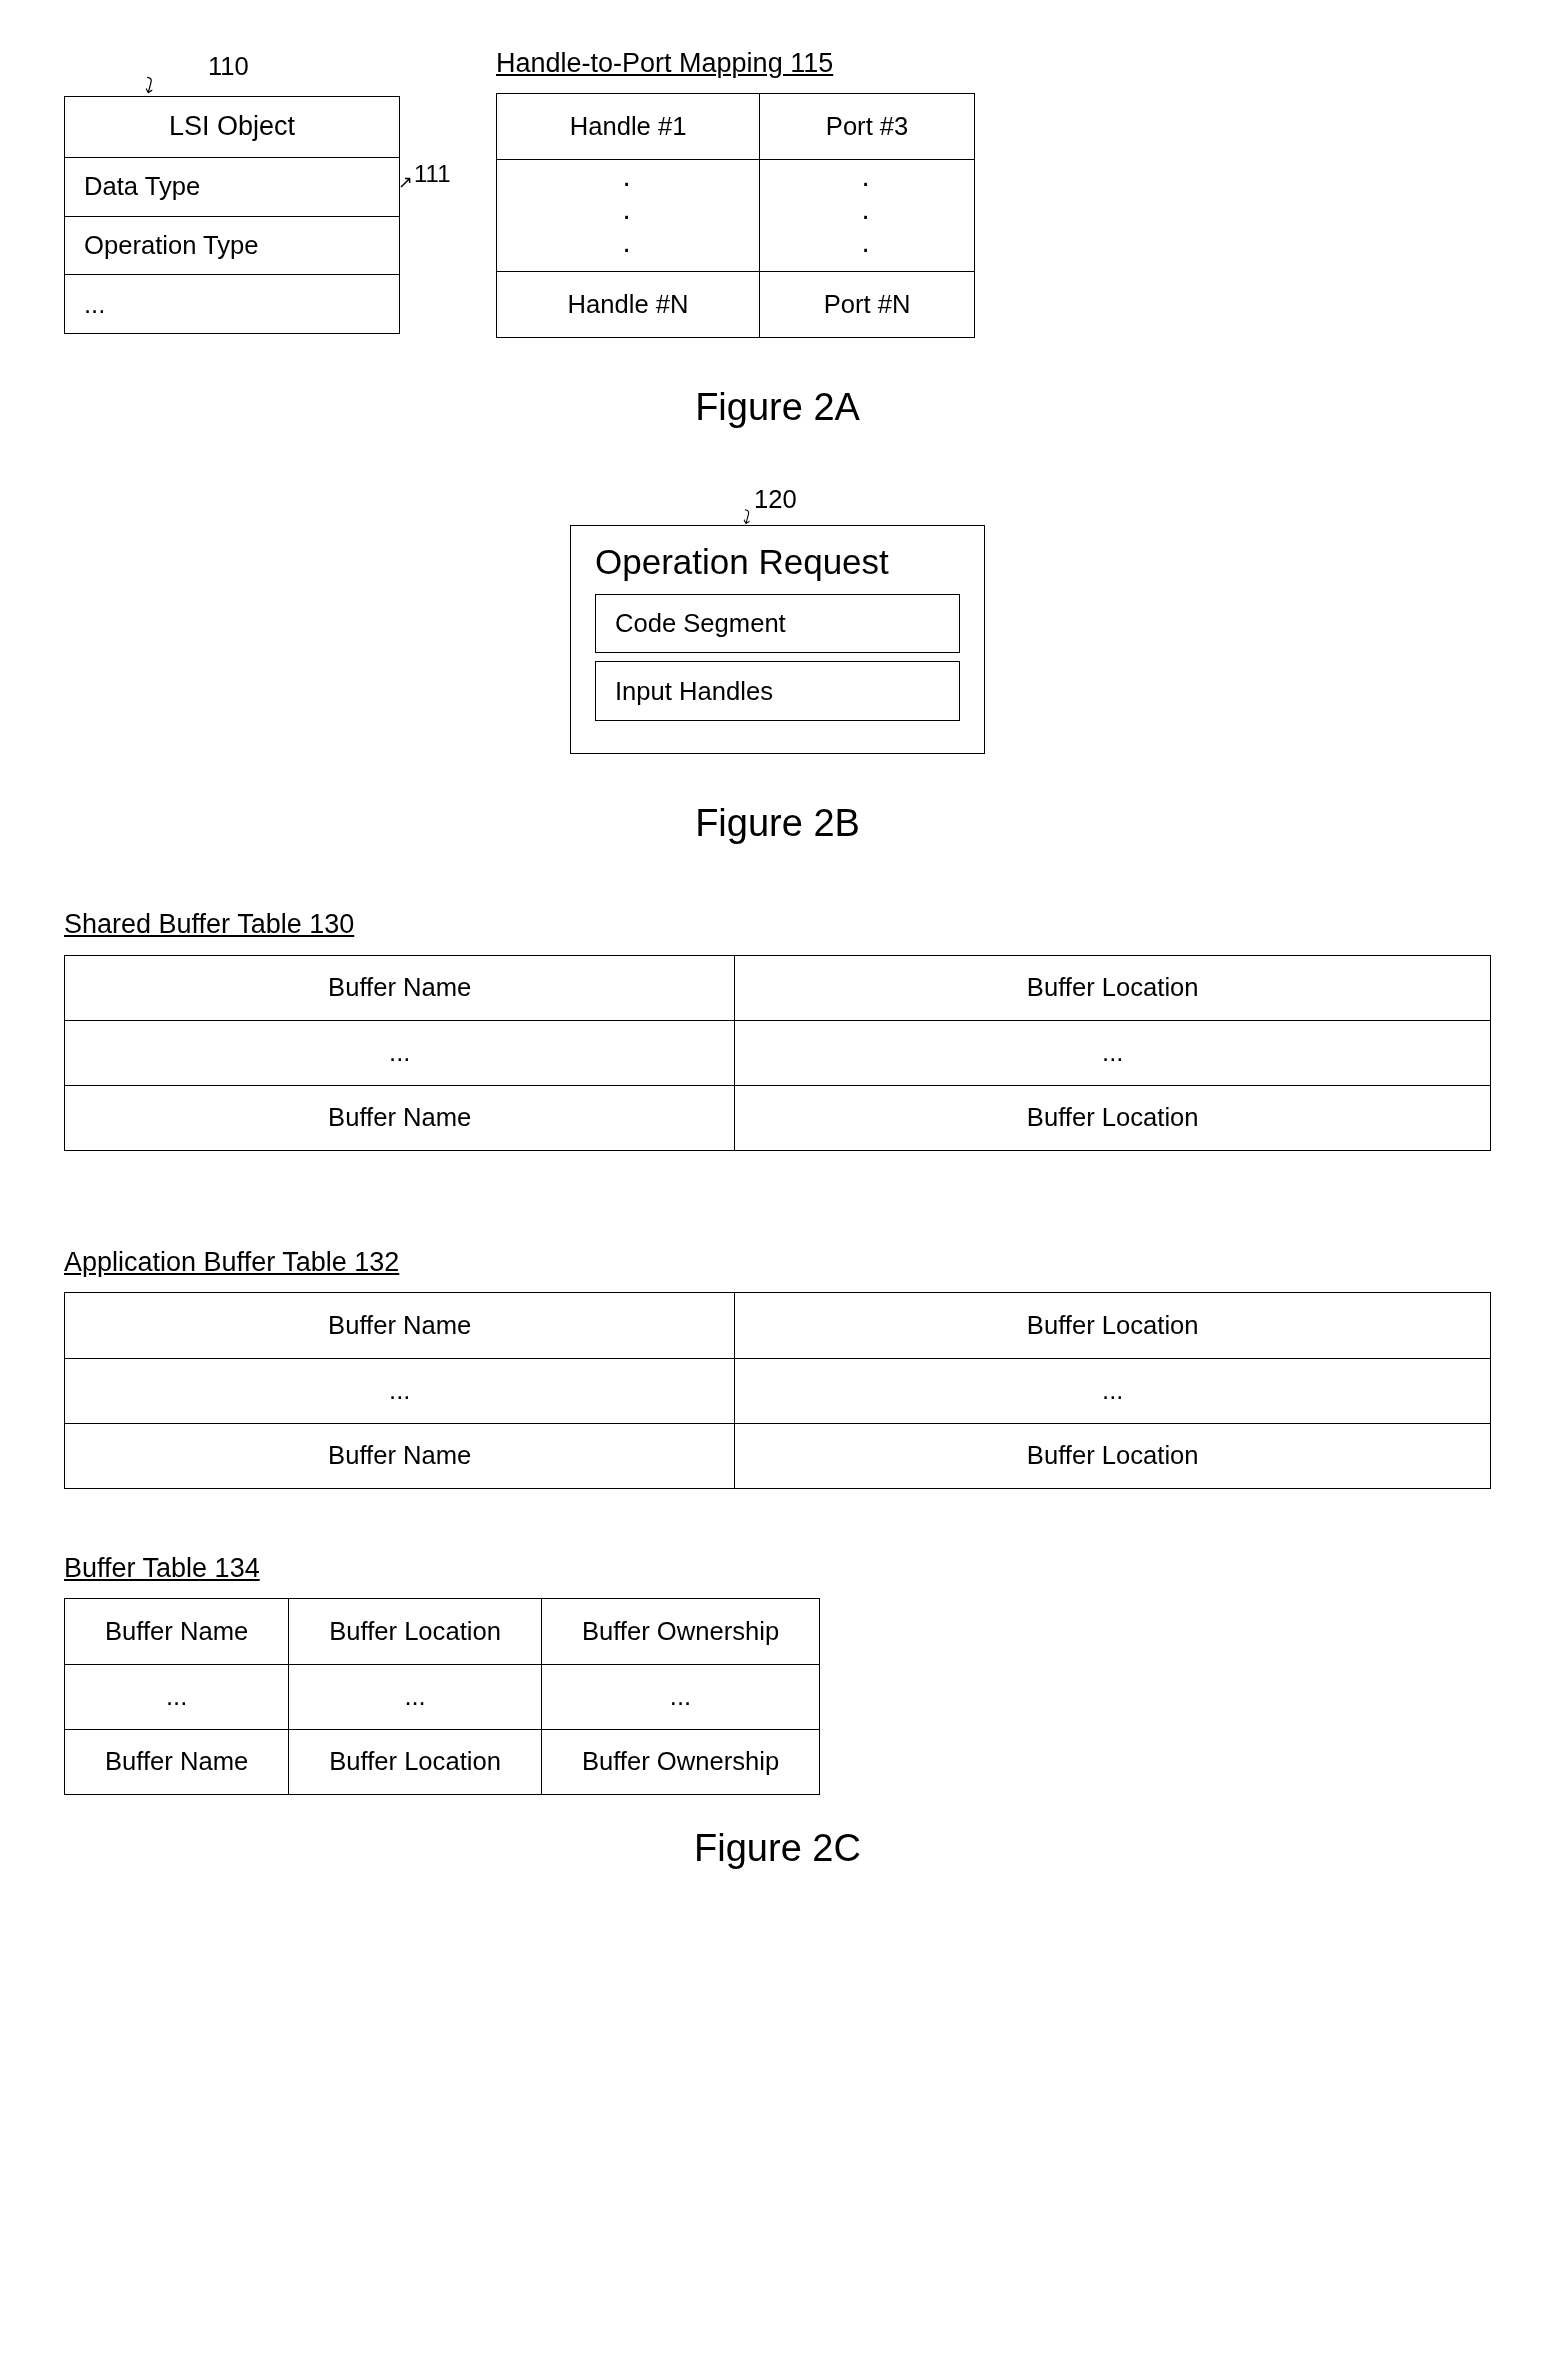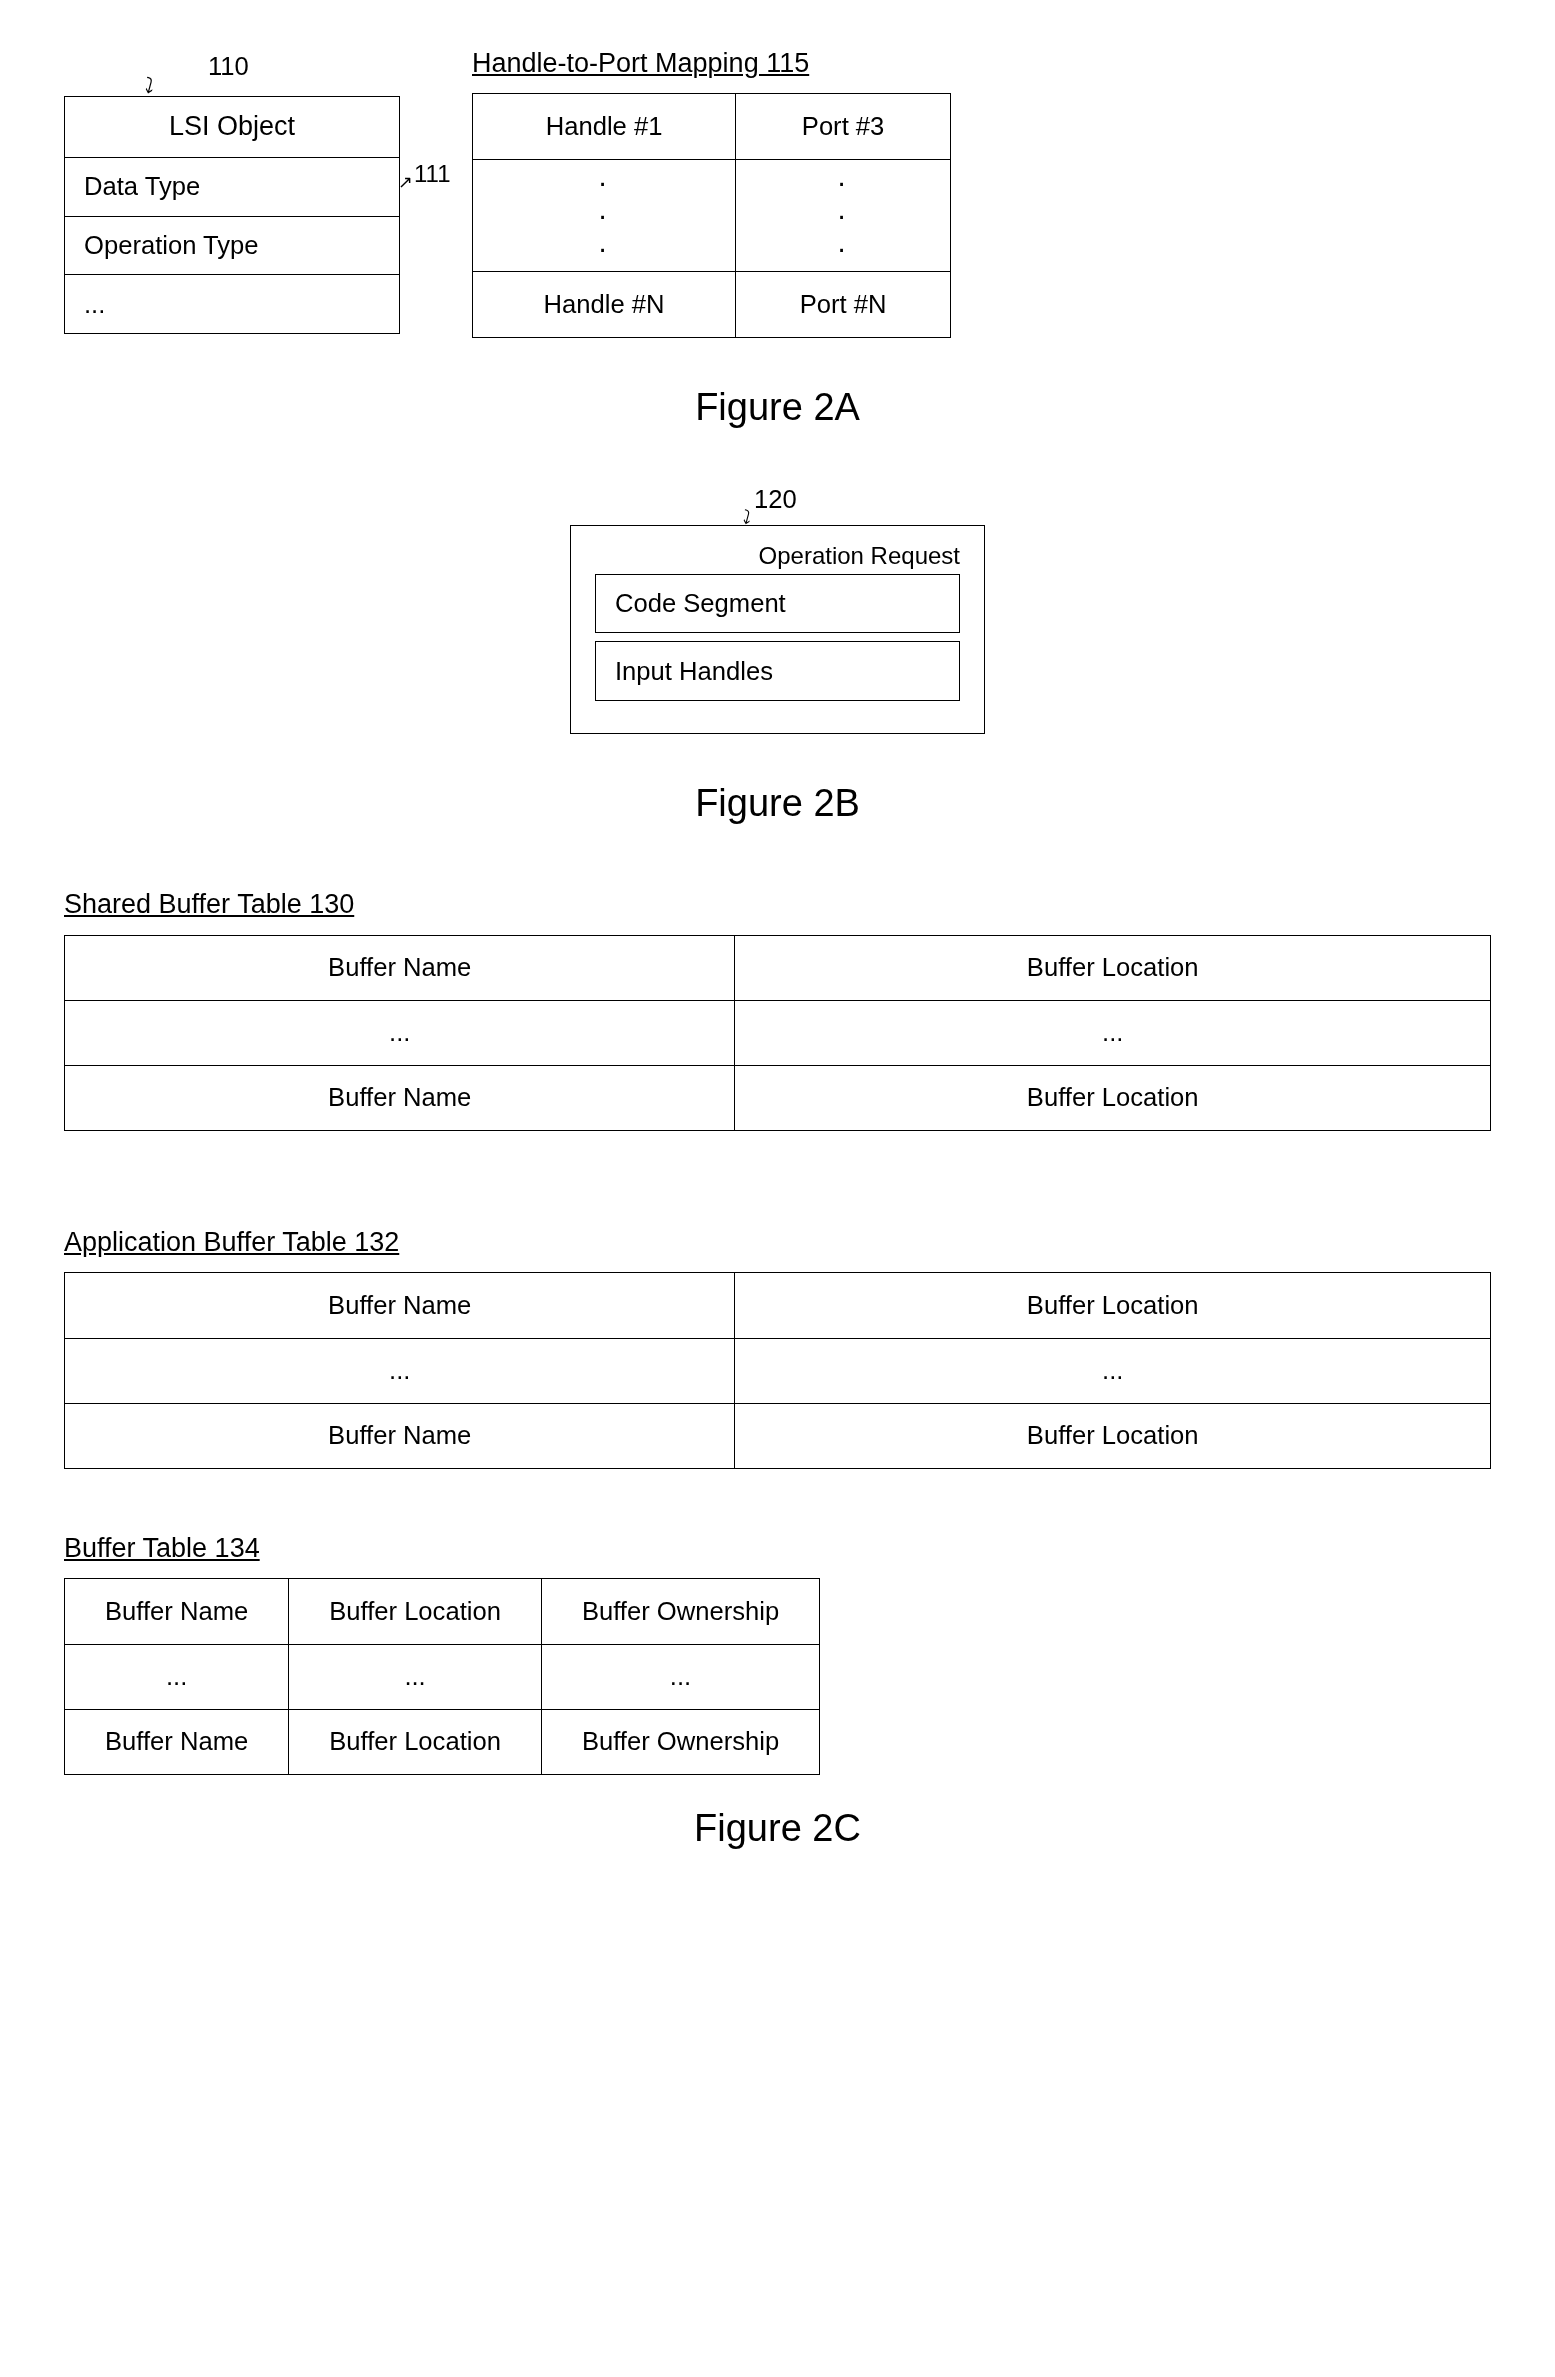--- a/index.html
+++ b/index.html
@@ -11,21 +11,21 @@
       padding: 48px 64px;
       color: #000;
     }
 
     
     .fig2a {
       display: flex;
       flex-direction: row;
       align-items: flex-start;
       margin-bottom: 48px;
-      gap: 72px;
+      gap: 96px;
     }
 
     .lsi-container {
       position: relative;
       margin-top: 48px;
     }
 
     .arrow-label-110 {
       position: absolute;
       top: -44px;
@@ -116,23 +116,23 @@
       font-size: 25.6px;
     }
 
     .op-req-outer {
       border: 1.6px solid #000;
       padding: 16px 24px 24px 24px;
       width: 415px;
     }
 
     .op-req-title {
-      font-size: 24px;
-      text-align: right;
-      margin-bottom: 4px;
+      font-size: 35px;
+      text-align: left;
+      margin-bottom: 12px;
     }
 
     .op-req-inner-row {
       border: 1.6px solid #000;
       padding: 14.4px 19px;
       font-size: 25.6px;
       margin-bottom: 8px;
       background: #fff;
     }
 

